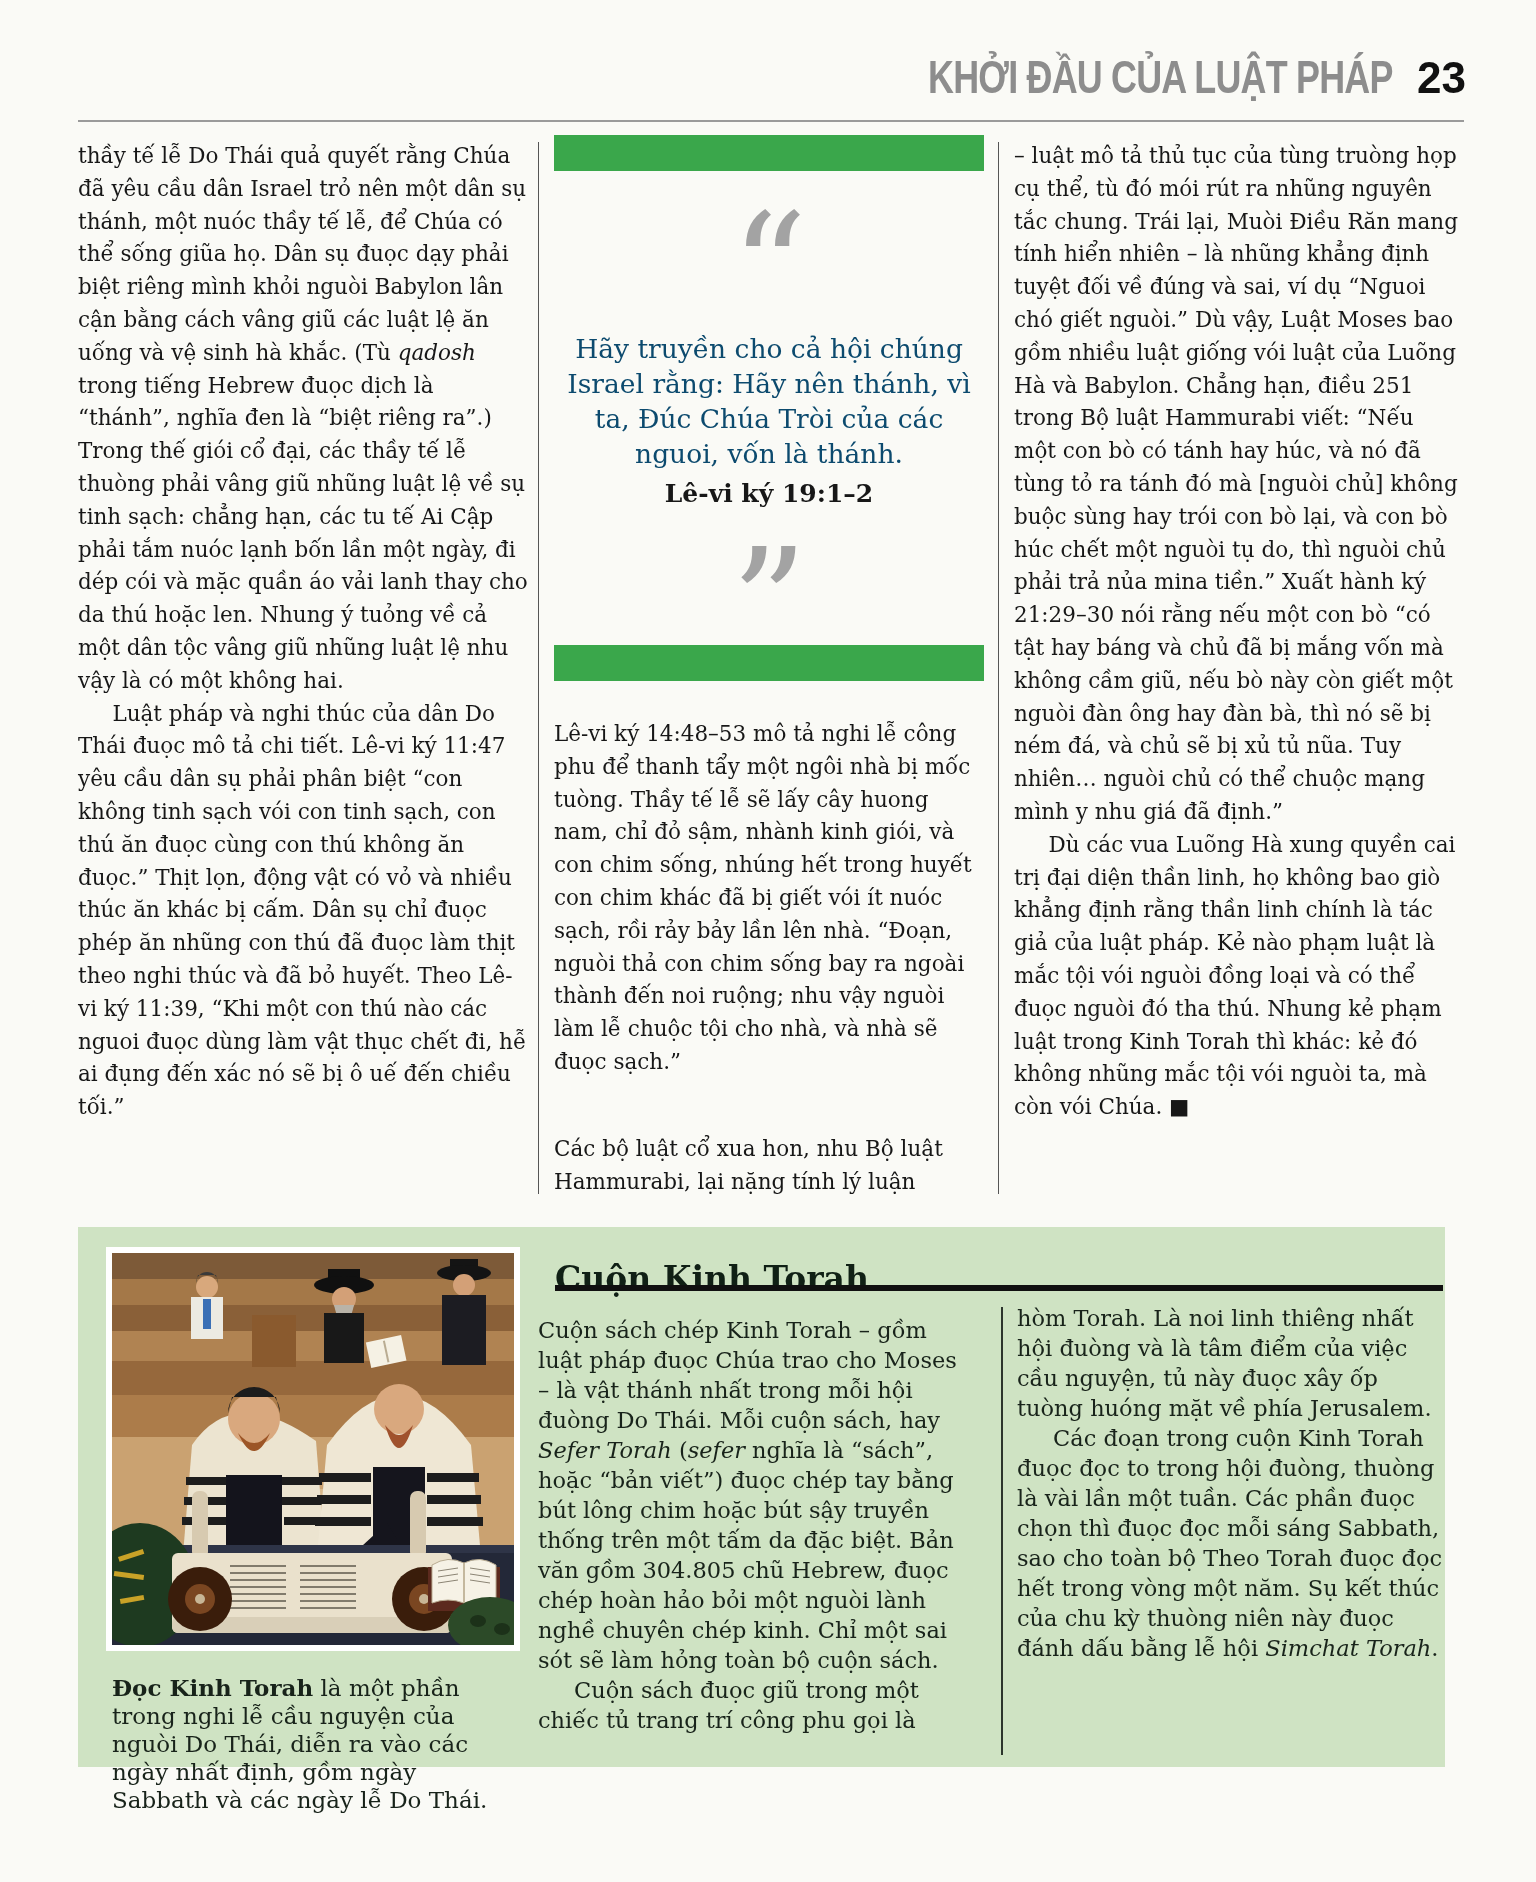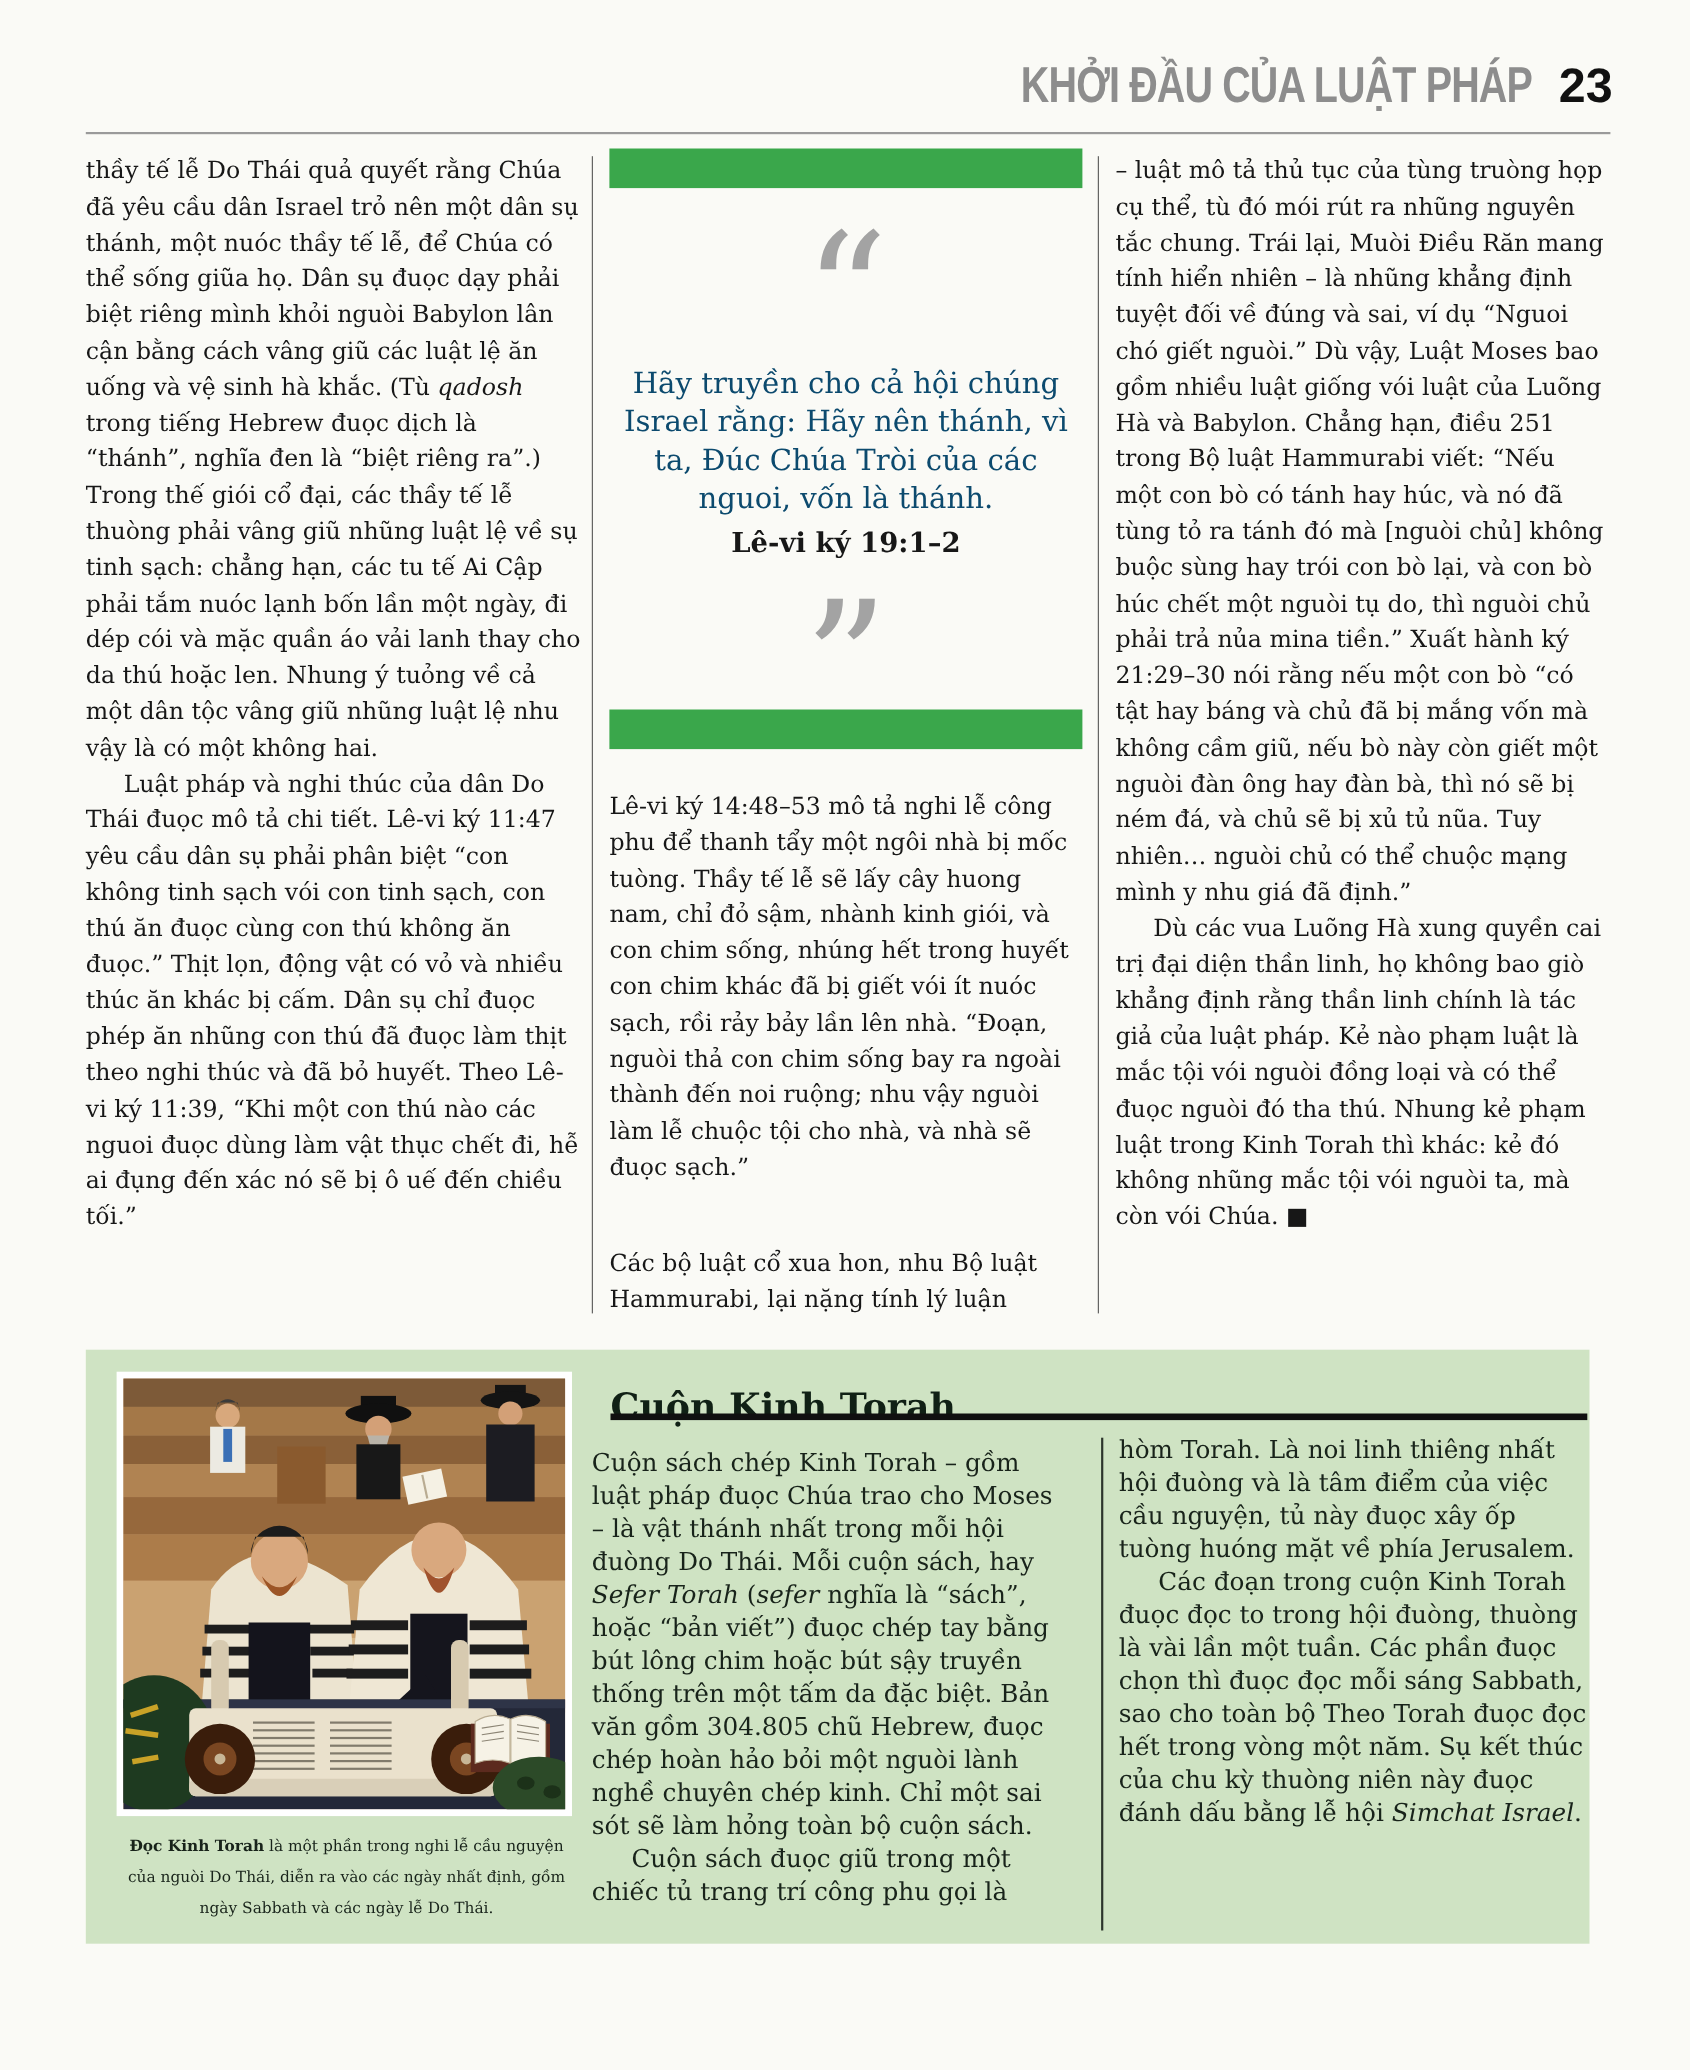--- a/index.html
+++ b/index.html
@@ -51,21 +51,21 @@
   
   .sidebar{position:absolute;left:78px;top:1227px;width:1367px;height:540px;background:#cfe3c3;color:#18231a;}
   .sb-title{position:absolute;left:477px;top:12px;font-weight:bold;font-size:33px;color:#102015;margin-top:20px;}
   .sb-rule{position:absolute;left:477px;top:58px;width:888px;height:6px;background:#101010;}
   .sb-col{position:absolute;top:76px;font-size:22.5px;line-height:30px;}
   .sb-col-a{left:460px;width:437px;margin-top:12px;}
   .sb-col-b{left:939px;width:426px;}
   .sb-div{position:absolute;left:923px;top:80px;height:448px;width:1.5px;background:#2c352c;}
   .photo-frame{position:absolute;left:28px;top:20px;width:414px;height:404px;background:#ffffff;padding:0;}
   .photo{position:absolute;left:34px;top:26px;width:402px;height:392px;overflow:hidden;}
-  .caption{position:absolute;left:34px;top:424px;width:406px;font-size:14px;line-height:28px;text-align:center;}
+  .caption{position:absolute;left:34px;top:424px;width:406px;font-size:23px;line-height:28px;}
 </style>
 </head>
 <body>
 
 <div class="header">
   <span class="header-title">KHỞI ĐẦU CỦA LUẬT PHÁP</span>
   <span class="page-number">23</span>
 </div>
 <div class="header-rule"></div>
 
@@ -222,15 +222,15 @@
 
   <h2 class="sb-title">Cuộn Kinh Torah</h2>
   <div class="sb-rule"></div>
   <div class="sb-col sb-col-a">
     <p class="para"><span>Cuộn sách chép Kinh Torah – gồm luật pháp đuọc Chúa trao cho Moses – là vật thánh nhất trong mỗi hội đuòng Do Thái. Mỗi cuộn sách, hay </span><span class="seg-em">Sefer Torah</span><span> (</span><span class="seg-em">sefer</span><span> nghĩa là “sách”, hoặc “bản viết”) đuọc chép tay bằng bút lông chim hoặc bút sậy truyền thống trên một tấm da đặc biệt. Bản văn gồm 304.805 chũ Hebrew, đuọc chép hoàn hảo bỏi một nguòi lành nghề chuyên chép kinh. Chỉ một sai sót sẽ làm hỏng toàn bộ cuộn sách.</span></p>
     <p class="para indent"><span>Cuộn sách đuọc giũ trong một chiếc tủ trang trí công phu gọi là</span></p>
   </div>
   <div class="sb-div"></div>
   <div class="sb-col sb-col-b">
     <p class="para"><span>hòm Torah. Là noi linh thiêng nhất hội đuòng và là tâm điểm của việc cầu nguyện, tủ này đuọc xây ốp tuòng huóng mặt về phía Jerusalem.</span></p>
-    <p class="para indent"><span>Các đoạn trong cuộn Kinh Torah đuọc đọc to trong hội đuòng, thuòng là vài lần một tuần. Các phần đuọc chọn thì đuọc đọc mỗi sáng Sabbath, sao cho toàn bộ Theo Torah đuọc đọc hết trong vòng một năm. Sụ kết thúc của chu kỳ thuòng niên này đuọc đánh dấu bằng lễ hội </span><span class="seg-em">Simchat Israel</span><span>.</span></p>
+    <p class="para indent"><span>Các đoạn trong cuộn Kinh Torah đuọc đọc to trong hội đuòng, thuòng là vài lần một tuần. Các phần đuọc chọn thì đuọc đọc mỗi sáng Sabbath, sao cho toàn bộ Theo Torah đuọc đọc hết trong vòng một năm. Sụ kết thúc của chu kỳ thuòng niên này đuọc đánh dấu bằng lễ hội </span><span class="seg-em">Simchat Torah</span><span>.</span></p>
   </div>
 </div>
 
 </body></html>

